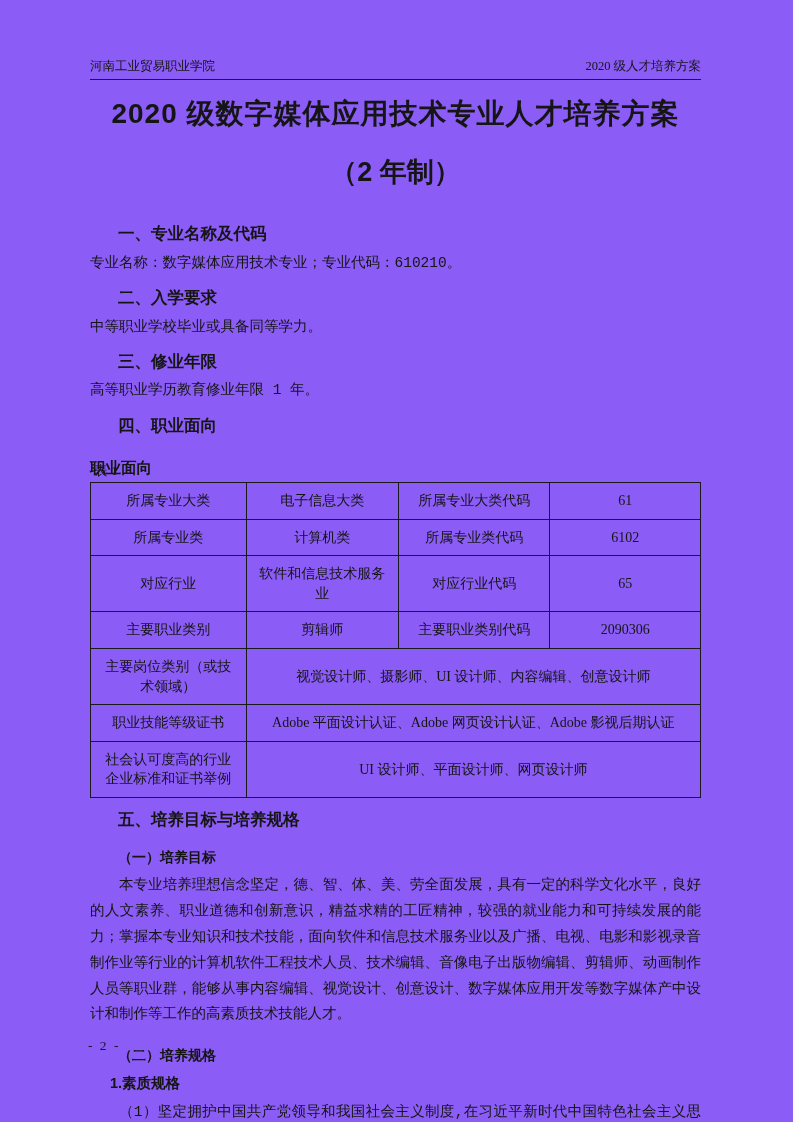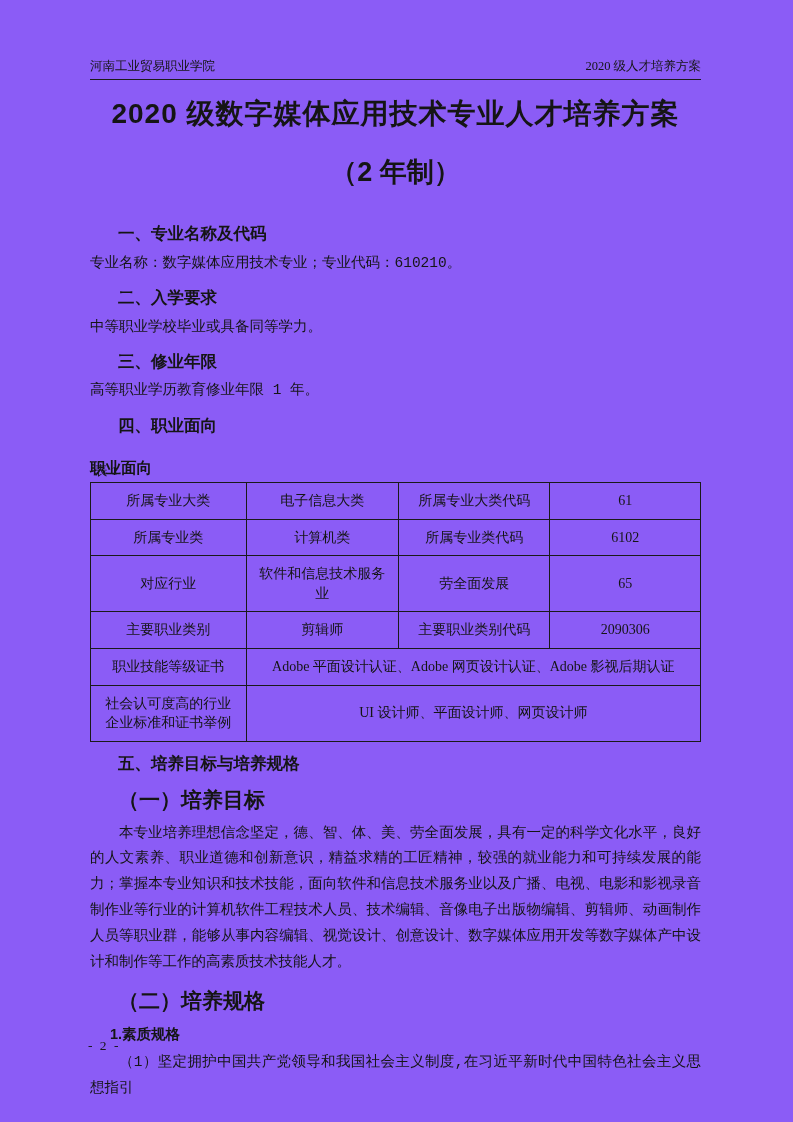--- a/index.html
+++ b/index.html
@@ -48,24 +48,24 @@
   .sec-heading {
     margin: 11px 0 0 0;
     padding-left: 28px;
     font-family: "Liberation Sans", "DejaVu Sans", sans-serif;
     font-size: 16.5px;
     font-weight: bold;
     line-height: 1.3;
   }
   .sec-heading.first { margin-top: 34px; }
   .sub-heading {
-    margin: 12px 0 0 0;
+    margin: 18px 0 0 0;
     padding-left: 28px;
     font-family: "Liberation Sans", "DejaVu Sans", sans-serif;
-    font-size: 21px;
+    font-size: 14px;
     font-weight: bold;
     line-height: 1.35;
   }
   .num-heading {
     margin: 9px 0 0 0;
     padding-left: 20px;
     font-family: "Liberation Sans", "DejaVu Sans", sans-serif;
     font-size: 14.5px;
     font-weight: bold;
     line-height: 1.35;
@@ -167,30 +167,34 @@
       </tr>
       <tr>
         <td>所属专业类</td>
         <td>计算机类</td>
         <td>所属专业类代码</td>
         <td>6102</td>
       </tr>
       <tr>
         <td>对应行业</td>
         <td>软件和信息技术服务业</td>
-        <td>劳全面发展</td>
+        <td>对应行业代码</td>
         <td>65</td>
       </tr>
       <tr>
         <td>主要职业类别</td>
         <td>剪辑师</td>
         <td>主要职业类别代码</td>
         <td>2090306</td>
       </tr>
       <tr>
+        <td>主要岗位类别（或技术领域）</td>
+        <td colspan="3">视觉设计师、摄影师、UI 设计师、内容编辑、创意设计师</td>
+      </tr>
+      <tr>
         <td>职业技能等级证书</td>
         <td colspan="3">Adobe 平面设计认证、Adobe 网页设计认证、Adobe 影视后期认证</td>
       </tr>
       <tr>
         <td>社会认可度高的行业企业标准和证书举例</td>
         <td colspan="3">UI 设计师、平面设计师、网页设计师</td>
       </tr>
     </tbody>
   </table>
 

